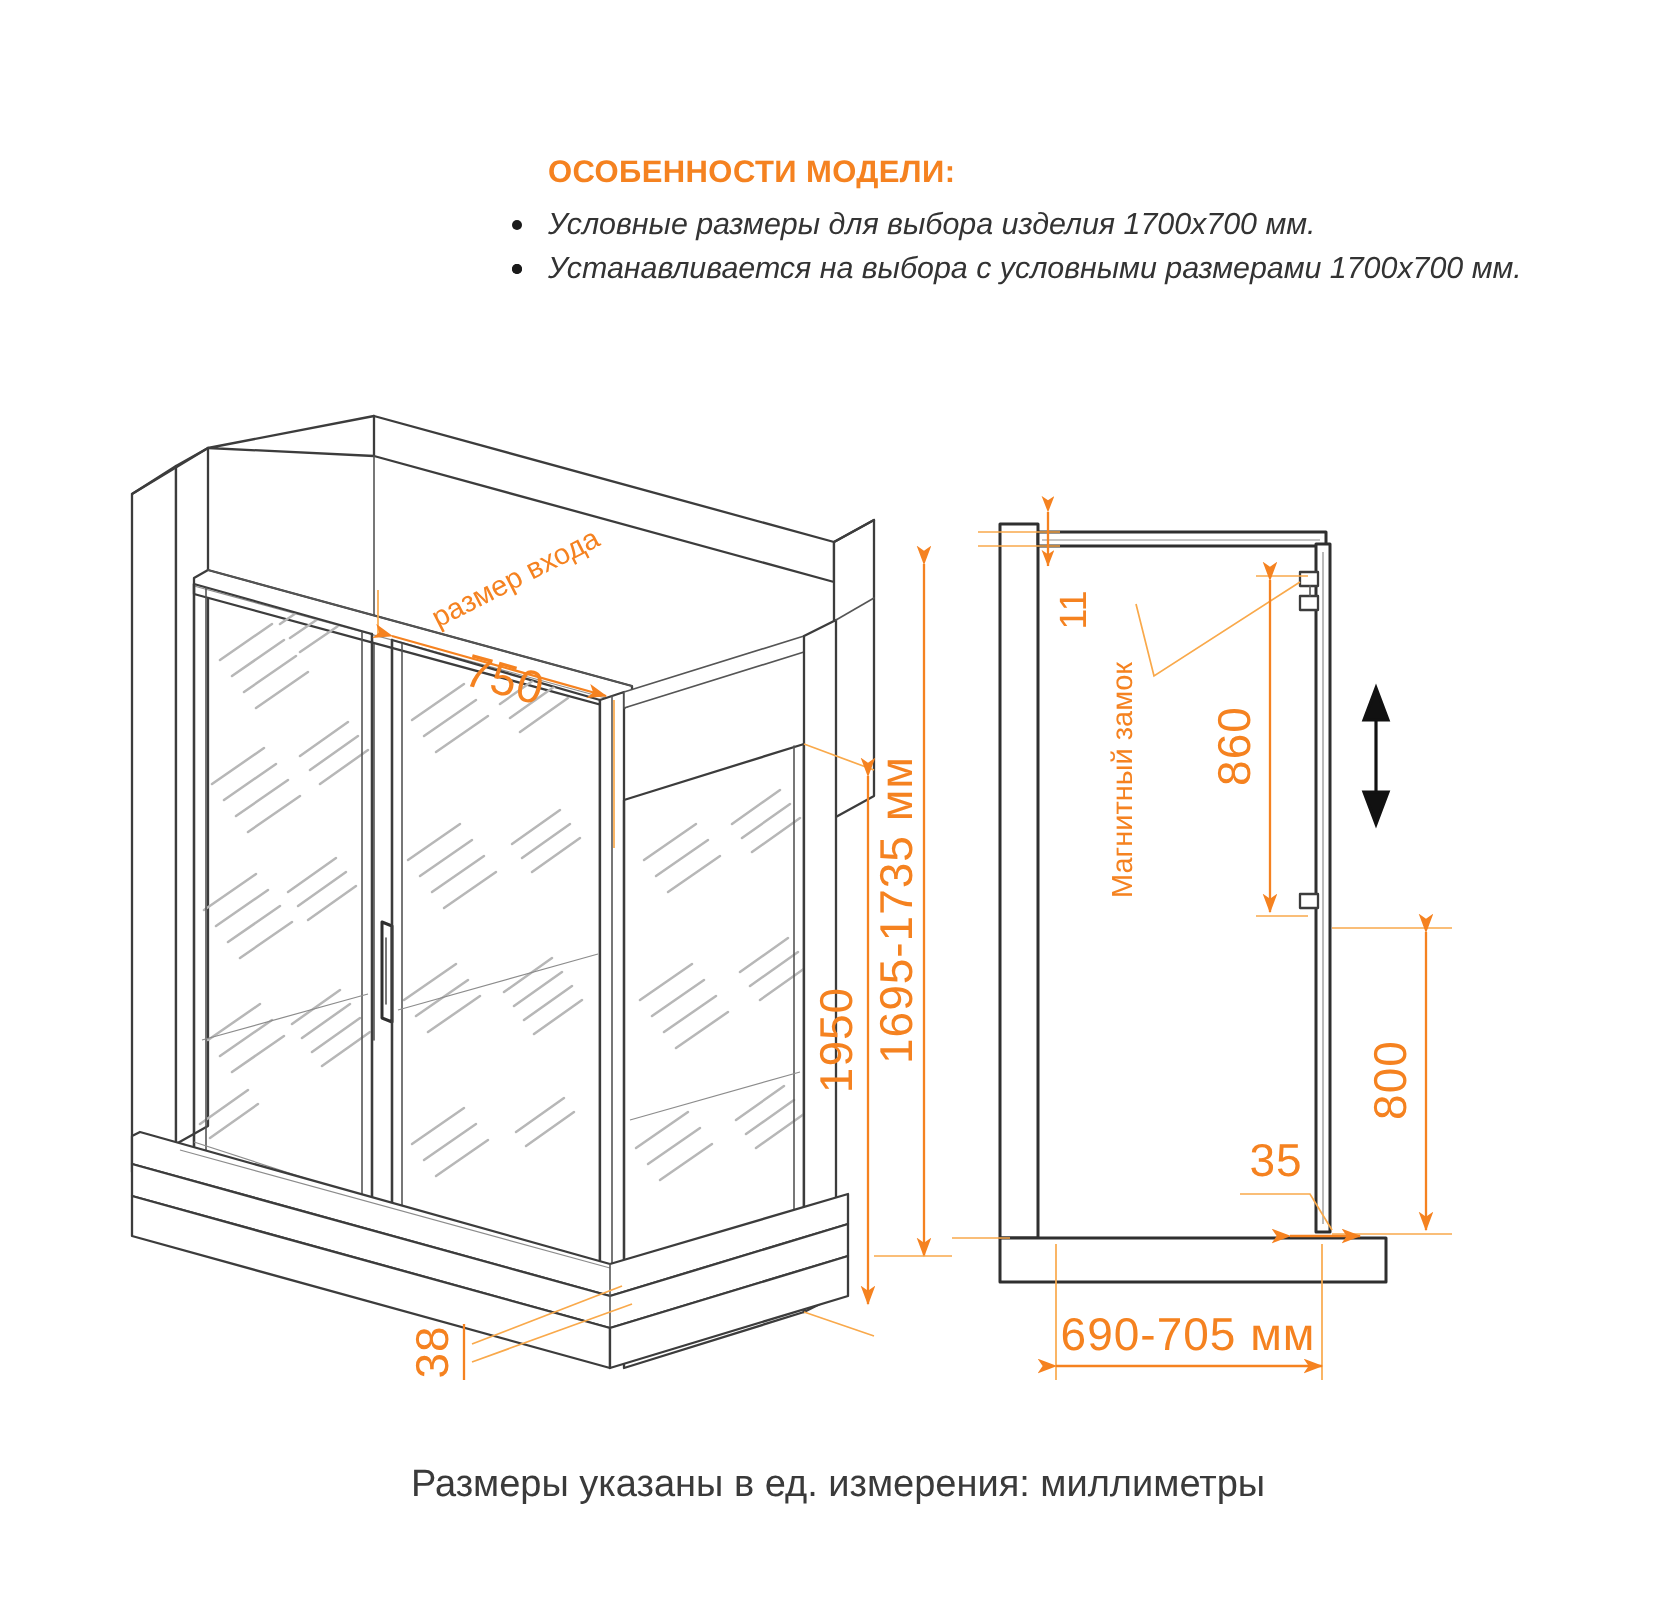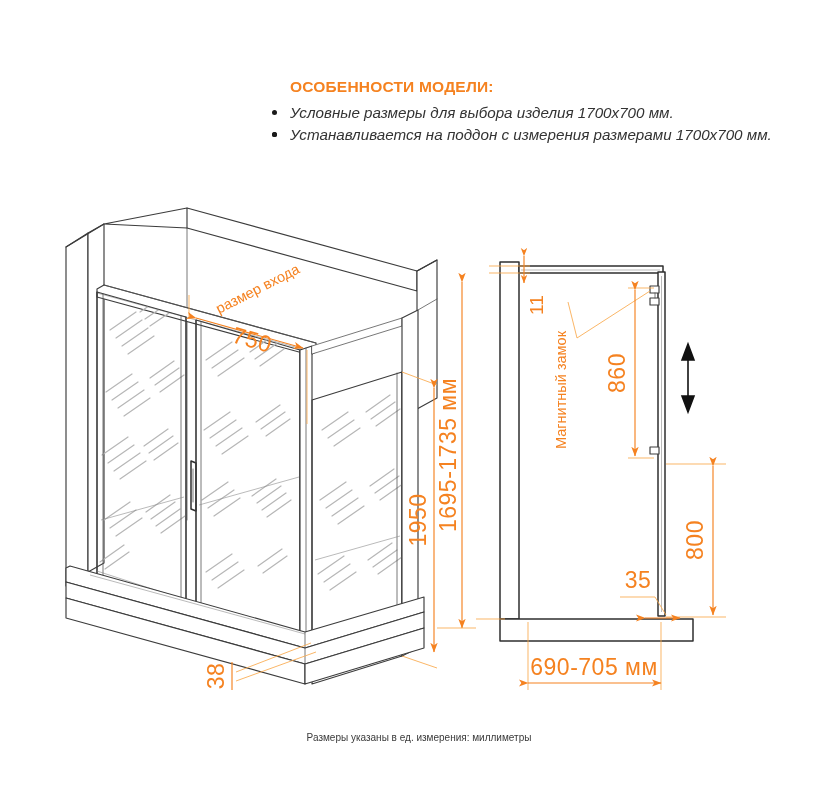--- a/index.html
+++ b/index.html
@@ -18,21 +18,21 @@
   }
   #sheet {
     position: absolute;
     inset: 0;
     width: 838px;
     height: 800px;
   }
   
   .features {
     position: absolute;
-    left: 263px;
+    left: 247px;
     top: 78px;
     width: 540px;
   }
   .features-title {
     color: #F58220;
     font-weight: bold;
     font-size: 15.5px;
     letter-spacing: .2px;
     margin: 0 0 6px 27px;
   }
@@ -59,21 +59,21 @@
     border-radius: 50%;
     background: #1a1a1a;
   }
   
   .caption {
     position: absolute;
     left: 0;
     top: 732px;
     width: 838px;
     text-align: center;
-    font-size: 10px;
+    font-size: 19px;
     color: #3a3a3a;
   }
   
   .ln          { fill: none; stroke: #3c3c3c; stroke-width: 1.15; stroke-linejoin: round; stroke-linecap: round; }
   .ln-thin     { fill: none; stroke: #555555; stroke-width: .8;  stroke-linejoin: round; stroke-linecap: round; }
   .ln-hair     { fill: none; stroke: #8c8c8c; stroke-width: .6; }
   .ln-med      { fill: none; stroke: #2f2f2f; stroke-width: 1.5; stroke-linejoin: round; stroke-linecap: round; }
   .fill-white  { fill: #ffffff; }
   .glass       { fill: #ffffff; fill-opacity: .0; }
   .hatch       { stroke: #b7b7b7; stroke-width: 1.25; fill: none; stroke-linecap: round; }
@@ -106,21 +106,21 @@
   <ul class="feature-list">
     <li>
       <span class="bullet"></span>
       <span>Условные размеры для выбора изделия 1700х700 мм.</span>
     </li>
     <li>
       <span class="bullet"></span>
     </li>
     <li>
       <span class="bullet"></span>
-      <span>Устанавливается на поддон с измерения размерами 1700х700 мм.</span>
+      <span>Устанавливается на выбора с условными размерами 1700х700 мм.</span>
     </li>
   </ul>
 </div>
 
 <svg id="sheet" viewBox="0 0 838 800">
 
   <defs>
     <marker id="arrO" markerWidth="9" markerHeight="9" refX="8" refY="3.2" orient="auto">
       <path d="M0,0 L8.5,3.2 L0,6.4 L2.2,3.2 Z" class="dim-arrow"></path>
     </marker>

